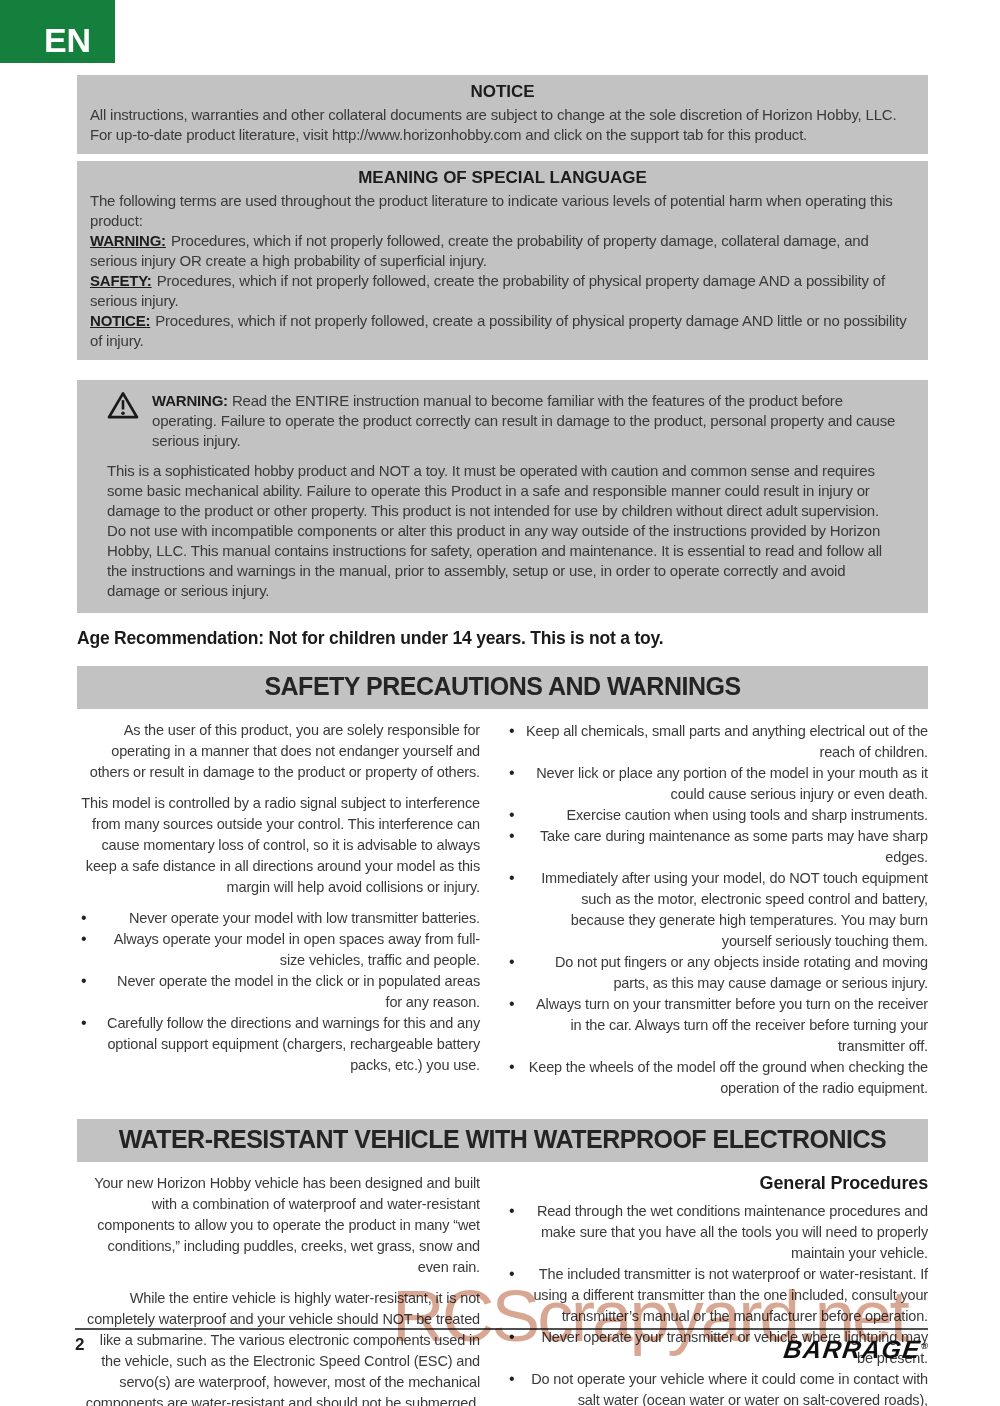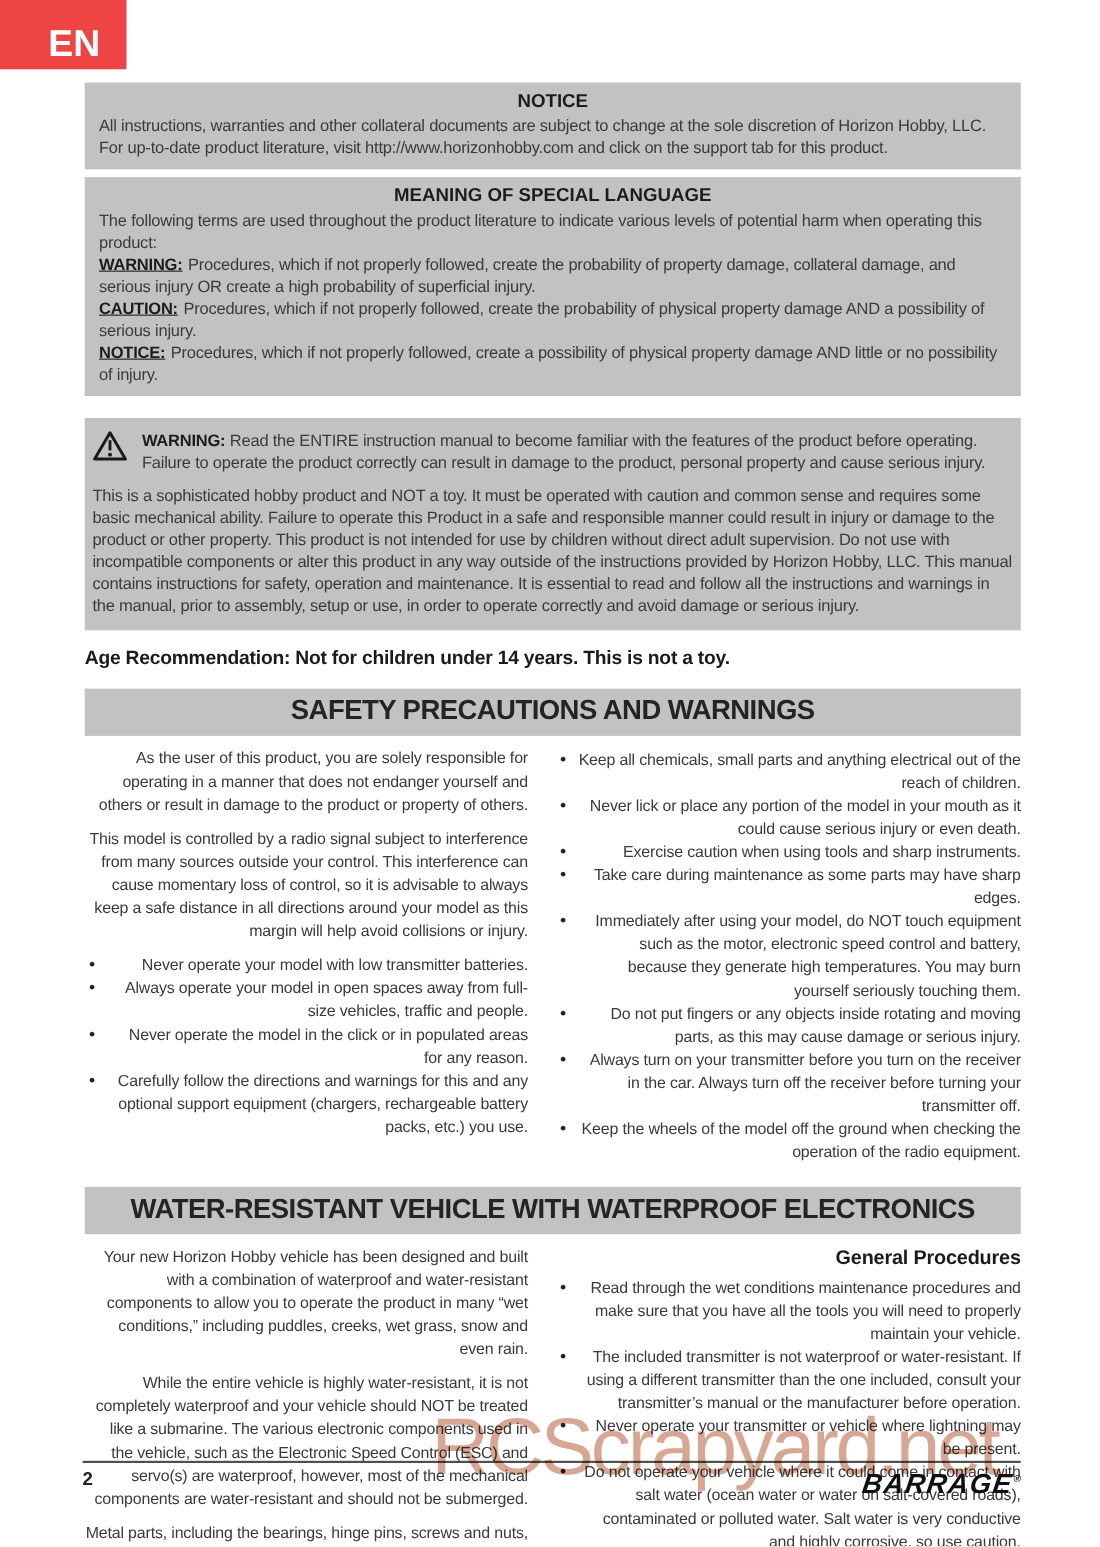--- a/index.html
+++ b/index.html
@@ -1,34 +1,34 @@
 <!DOCTYPE html>
 <html><head>
 <meta charset="utf-8">
 <style>
   html,body{margin:0;padding:0;background:#ffffff;}
   .page{position:relative;width:1000px;height:1406px;background:#ffffff;overflow:hidden;
         font-family:"Liberation Sans",sans-serif;color:#3a3a3a;-webkit-font-smoothing:antialiased;}
 
   
-  .en-tab{position:absolute;top:0;left:0;width:115px;height:63px;background:#ef4444;
+  .en-tab{position:absolute;top:0;left:0;width:115px;height:63px;background:#15803d;
           display:flex;align-items:center;justify-content:center;z-index:2;}
   .en-tab span{color:#ffffff;font-size:34px;font-weight:bold;line-height:1;transform:translate(10px,8px);}
 
   .content{position:absolute;top:75px;left:77px;width:851px;}
 
   
   .gray-box{background:#c3c2c2;padding:7px 13px 9px;margin-bottom:7px;}
   .gray-box .box-title{margin:0 0 3px;text-align:center;font-size:17px;font-weight:bold;color:#1c1c1c;}
   .gray-box p{margin:0;font-size:15px;line-height:20px;letter-spacing:-0.2px;}
   .meaning-box p{margin:0;}
   .term{font-weight:bold;text-decoration:underline;color:#1c1c1c;margin-right:5px;}
 
   
-  .warning-box{padding:11px 7px 12px;margin-top:20px;}
+  .warning-box{padding:11px 30px 12px;margin-top:20px;}
   .warn-row{display:flex;gap:13px;margin-bottom:10px;}
   .tri-icon{flex:0 0 auto;display:inline-block;}
   .warn-row p{margin:0;}
   .bold-label{font-weight:bold;color:#1c1c1c;margin-right:4px;}
 
   .age-rec{font-weight:bold;font-size:17.5px;color:#1a1a1a;margin:15px 0 17px;letter-spacing:-0.2px;}
 
   .section-bar{background:#c3c2c2;text-align:center;font-size:25px;font-weight:bold;color:#242424;
                margin:0 0 11px;padding:6px 0 8px;letter-spacing:-0.5px;}
 
@@ -67,21 +67,21 @@
 
     <section class="gray-box notice-box">
       <h2 class="box-title">NOTICE</h2>
       <p>All instructions, warranties and other collateral documents are subject to change at the sole discretion of Horizon Hobby, LLC. For up-to-date product literature, visit http://www.horizonhobby.com and click on the support tab for this product.</p>
     </section>
 
     <section class="gray-box meaning-box">
       <h2 class="box-title">MEANING OF SPECIAL LANGUAGE</h2>
       <p>The following terms are used throughout the product literature to indicate various levels of potential harm when operating this product:</p>
       <p><span class="term">WARNING:</span><span>Procedures, which if not properly followed, create the probability of property damage, collateral damage, and serious injury OR create a high probability of superficial injury.</span></p>
-      <p><span class="term">CAUTION:</span><span>Procedures, which if not properly followed, create the probability of physical property damage AND a possibility of serious injury.</span></p>
+      <p><span class="term">SAFETY:</span><span>Procedures, which if not properly followed, create the probability of physical property damage AND a possibility of serious injury.</span></p>
       <p><span class="term">NOTICE:</span><span>Procedures, which if not properly followed, create a possibility of physical property damage AND little or no possibility of injury.</span></p>
     </section>
 
     <section class="gray-box warning-box">
       <div class="warn-row">
         <span class="tri-icon">
           <svg width="32" height="29" viewBox="0 0 32 29" aria-hidden="true">
             <path d="M16 2.4 L30 26.2 H2 Z" fill="none" stroke="#1a1a1a" stroke-width="2.7" stroke-linejoin="round"></path>
             <rect x="14.7" y="9.2" width="2.6" height="9.3" fill="#1a1a1a"></rect>
             <circle cx="16" cy="22.3" r="1.8" fill="#1a1a1a"></circle>

